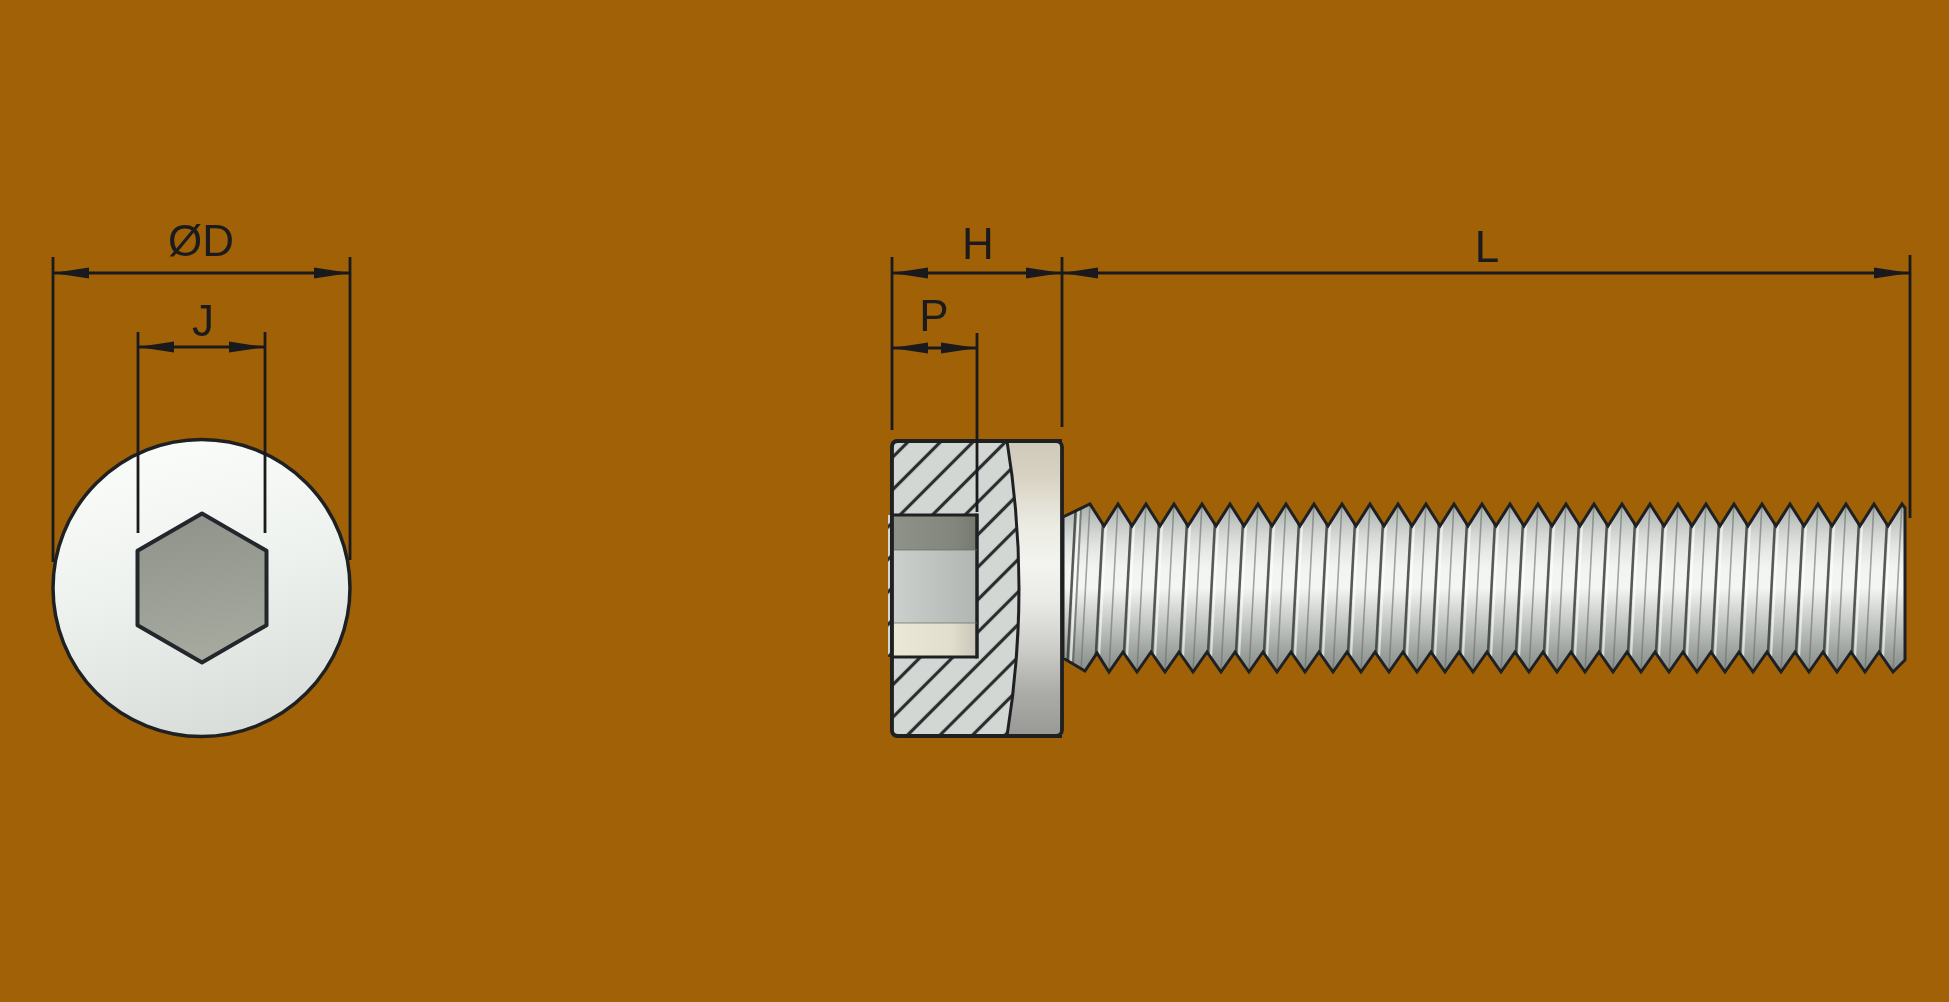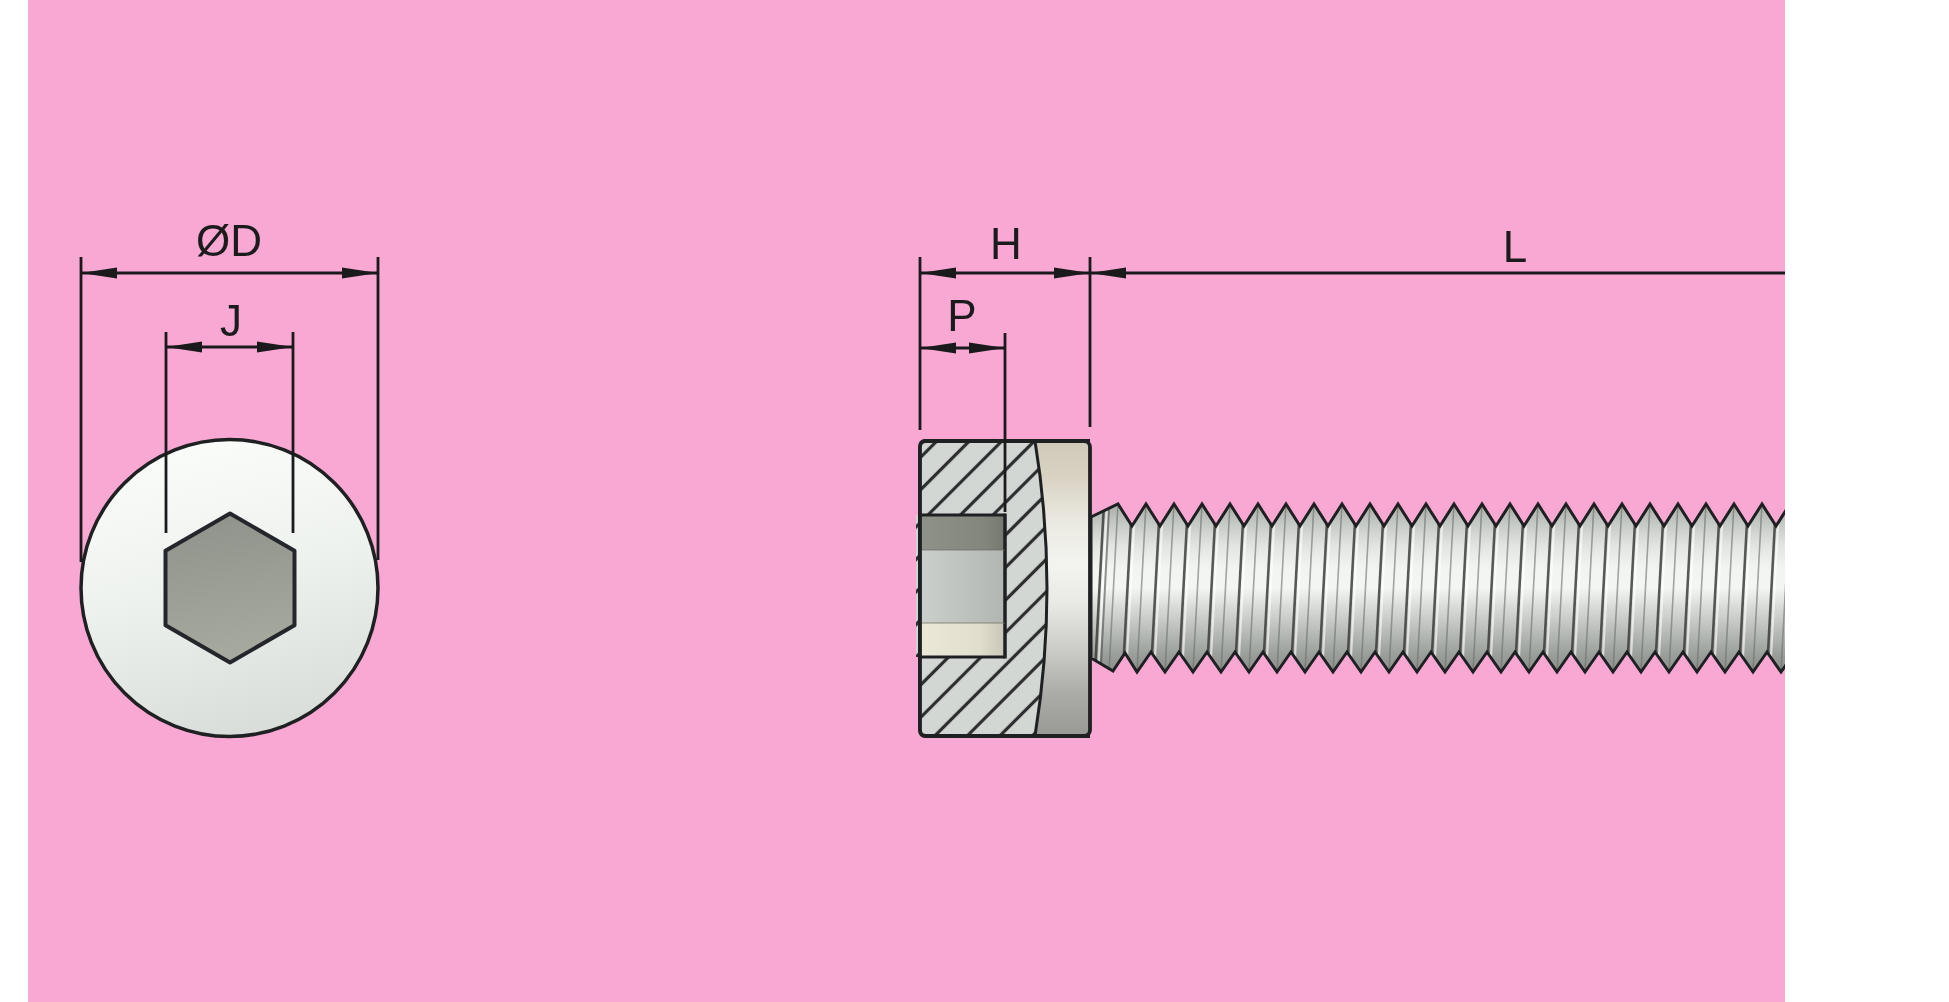--- a/index.html
+++ b/index.html
@@ -1,16 +1,16 @@
 <!DOCTYPE html>
 <html><head>
 <meta charset="utf-8">
 <style>
   html,body{margin:0;padding:0;background:#ffffff;}
-  .stage{position:relative;width:1757px;height:1002px;background:#f9a8d4;overflow:hidden;margin-left:28px;}
+  .stage{position:relative;width:1949px;height:1002px;background:#a16207;overflow:hidden;}
   .lbl{
     font-family:"Liberation Sans", sans-serif;
     font-size:44px;
     fill:#1b1b1d;
     text-anchor:middle;
   }
 </style>
 </head>
 <body>
 

